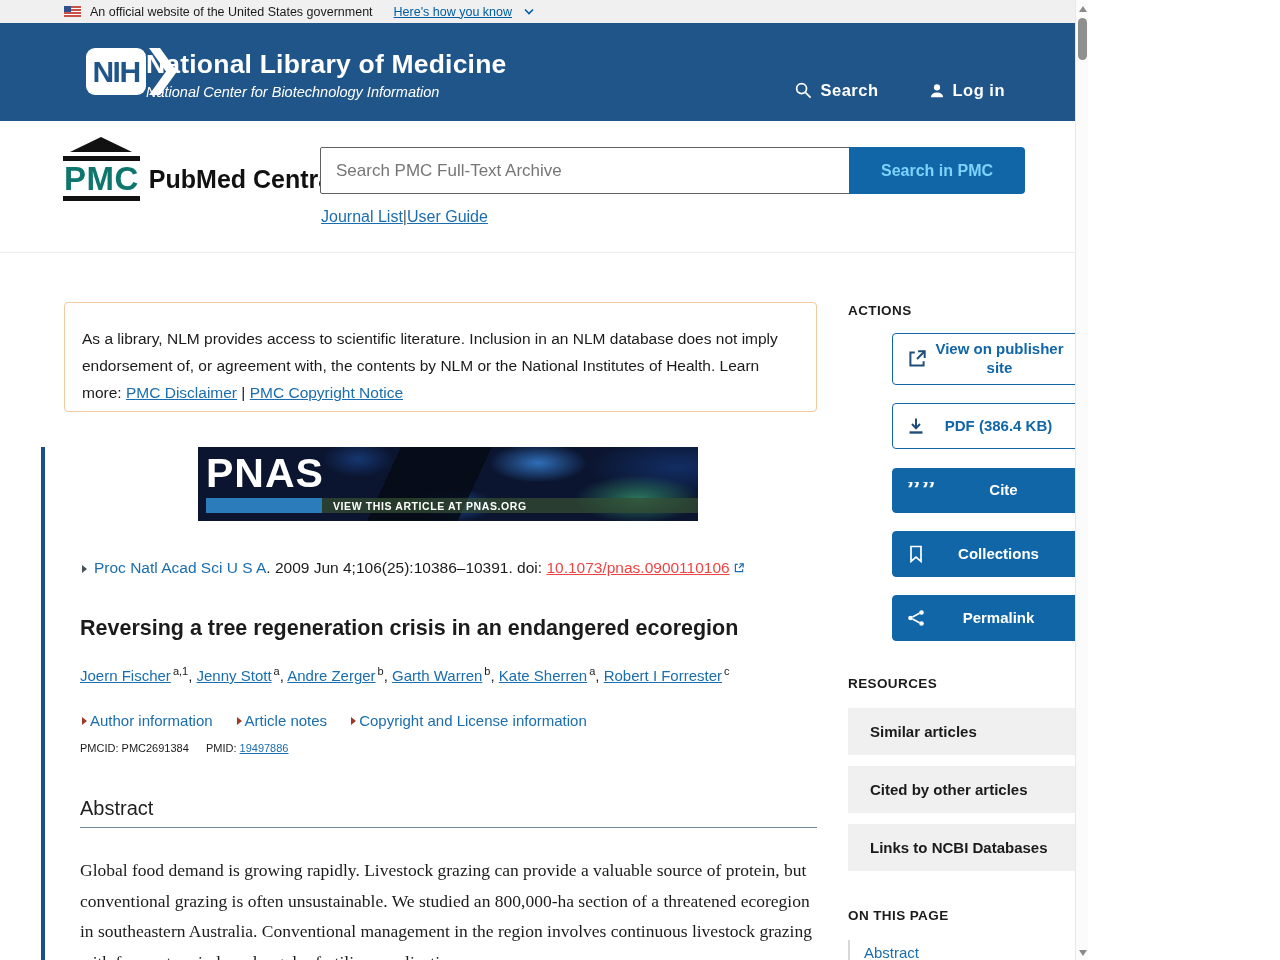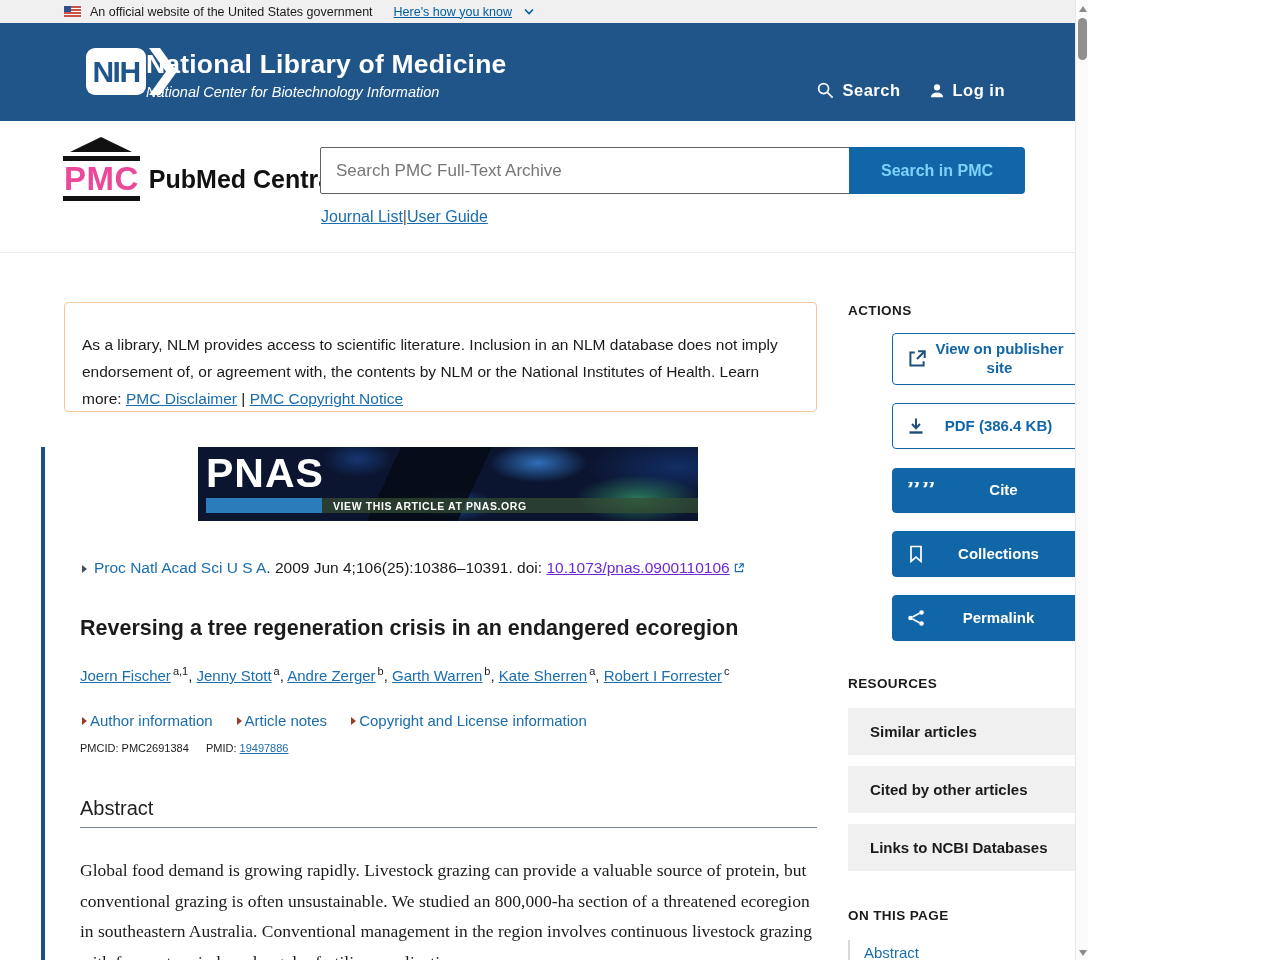--- a/index.html
+++ b/index.html
@@ -18,47 +18,47 @@
 
   
   .site-header { position:absolute; top:23px; left:0; right:13px; height:98px; background:#20558a; }
   .nih-logo { position:absolute; left:64px; top:25px; display:flex; align-items:center; }
   .nih-box { width:60px; height:47px; background:#fff; border-radius:9px; color:#20558a;
     font-weight:bold; font-size:30px; display:flex; align-items:center; justify-content:center; letter-spacing:-1.5px;margin-left:22px; }
   .nih-chevron { margin-left:3px; }
   .header-titles { position:absolute; left:146px; top:26px; color:#fff; }
   .header-title { font-size:26.5px; font-weight:600; letter-spacing:.2px; }
   .header-subtitle { font-style:italic; font-size:14.5px; margin-top:4px; font-weight:400; }
-  .header-actions { position:absolute; right:70px; top:58px; display:flex; gap:27px; color:#fff; }
+  .header-actions { position:absolute; right:70px; top:58px; display:flex; gap:49px; color:#fff; }
   .header-action { display:flex; align-items:center; gap:7px; font-size:16.5px; font-weight:bold; letter-spacing:.5px; cursor:pointer; }
 
   
   .pmc-bar { position:absolute; top:121px; left:0; right:13px; height:132px; background:#fff; border-bottom:1px solid #ececec; }
   .pmc-logo { position:absolute; left:63px; top:16px; display:flex; align-items:flex-end; gap:9px; }
   .pmc-mark { display:flex; flex-direction:column; align-items:center; }
   .pmc-roof { width:0; height:0; border-left:31px solid transparent; border-right:31px solid transparent;
     border-bottom:15px solid #111; margin-bottom:4px; }
-  .pmc-acronym { font-size:33px; font-weight:800; line-height:1; color:#ec4899;
+  .pmc-acronym { font-size:33px; font-weight:800; line-height:1; color:#0f766e;
     border-top:5px solid #111; border-bottom:5px solid #111; padding:1px 1px; letter-spacing:.5px; }
   .pmc-name { font-size:25px; font-weight:600; color:#111; padding-bottom:7px; }
   .pmc-name sup { font-size:12px; }
   .pmc-search-input { position:absolute; left:320px; top:26px; width:530px; height:47px;
     border:1px solid #616161; border-radius:2px 0 0 2px; padding:0 15px; font-size:17px; color:#333;
     font-family:"Liberation Sans", sans-serif; }
   .pmc-search-input::placeholder { color:#767676; }
   .pmc-search-btn { position:absolute; left:849px; top:26px; width:176px; height:47px; background:#1166a8;
     color:#7dd3fc; border:none; border-radius:0 4px 4px 0; font-size:16px; font-weight:bold;
     font-family:"Liberation Sans", sans-serif; cursor:pointer; }
   .pmc-links { position:absolute; left:321px; top:87px; font-size:16px; display:flex; align-items:center; }
   .pmc-links a { color:#1a6daf; text-decoration:underline; cursor:pointer; }
   .pmc-links .pipe { color:#555; }
 
   
   .disclaimer { position:absolute; left:64px; top:302px; width:753px; height:110px;
-    border:1px solid #f2c89f; border-radius:4px; padding:28px 17px; font-size:15.5px; line-height:27px; color:#1b1b1b; }
+    border:1px solid #f2c89f; border-radius:4px; padding:22px 17px; font-size:15.5px; line-height:27px; color:#1b1b1b; }
   .disclaimer a { color:#1a6daf; text-decoration:underline; cursor:pointer; }
 
   
   .left-rule { position:absolute; left:41px; top:447px; width:4px; height:513px; background:#1d4e89; }
 
   .pnas-banner { position:absolute; left:198px; top:447px; width:500px; height:74px; background:#0b1530; overflow:hidden; }
   .pnas-deco { position:absolute; inset:0;
     background:
       linear-gradient(115deg, transparent 0 38%, rgba(5,10,20,.85) 38% 55%, transparent 55%),
       radial-gradient(70px 28px at 340px 16px, rgba(60,140,230,.75), transparent 70%),
@@ -72,21 +72,21 @@
   .pnas-stripe { position:absolute; left:124px; right:0; top:51px; height:15px; background:rgba(52,78,50,.72);
     display:flex; align-items:center; }
   .pnas-caption { color:#fff; font-size:10.5px; font-weight:bold; letter-spacing:.6px; padding-left:11px; white-space:nowrap; }
 
   .tri { display:inline-block; width:0; height:0; border-top:4px solid transparent; border-bottom:4px solid transparent; }
   .tri-slate { border-left:5px solid #44505e; }
   .tri-red { border-left:5px solid #9e3b26; }
 
   .citation { position:absolute; left:82px; top:559px; font-size:15.5px; color:#1b1b1b; display:flex; align-items:center; gap:7px; }
   .citation .journal { color:#1a6daf; cursor:pointer; }
-  .citation .doi-link { color:#6d28d9; text-decoration:underline; cursor:pointer; }
+  .citation .doi-link { color:#ef4444; text-decoration:underline; cursor:pointer; }
   .ext-icon { display:inline-block; vertical-align:-1px; margin-left:3px; }
 
   .article-title { position:absolute; left:80px; top:616px; width:720px; font-size:21.5px; font-weight:700; color:#1b1b1b; }
 
   .authors { position:absolute; left:80px; top:665px; width:740px; font-size:15px; color:#1b1b1b; }
   .authors a { color:#1a6daf; text-decoration:underline; cursor:pointer; }
   .authors sup { font-size:11px; color:#1b1b1b; margin-left:2px; }
 
   .info-links { position:absolute; left:82px; top:712px; display:flex; gap:24px; font-size:15px; }
   .info-link { display:flex; align-items:center; gap:3px; color:#1a6daf; cursor:pointer; }

